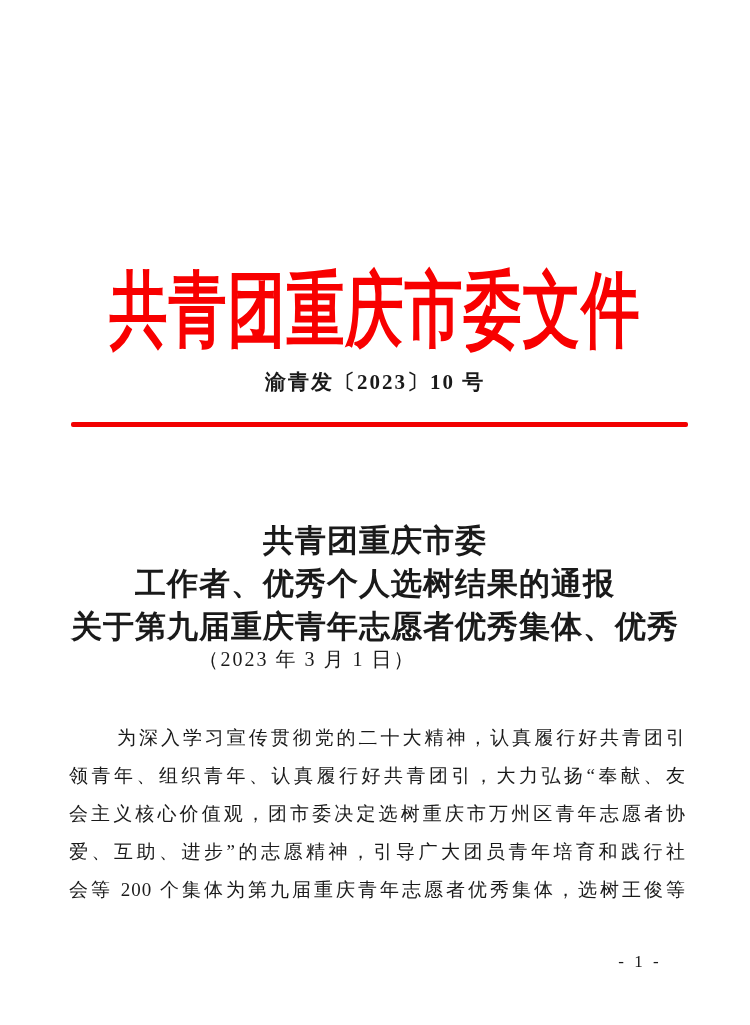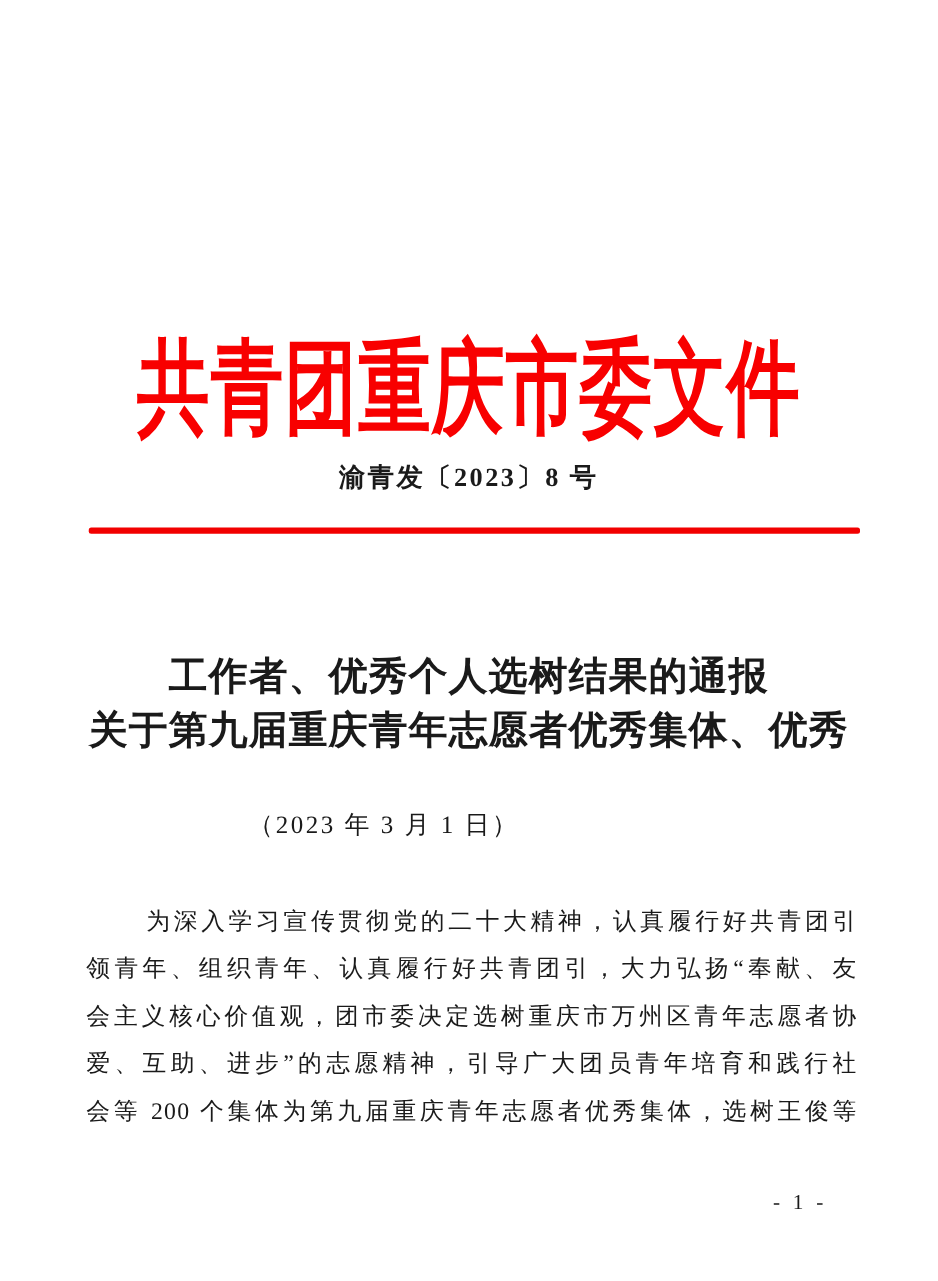--- a/index.html
+++ b/index.html
@@ -115,25 +115,26 @@
     white-space: nowrap;
   }
 </style>
 </head>
 <body>
 
 <div class="page">
 
   <div class="org-title">共青团重庆市委文件</div>
 
-  <div class="doc-number">渝青发〔2023〕8 号</div>
+  <div class="doc-number">渝青发〔2023〕10 号</div>
 
   <div class="red-line"></div>
 
   <div class="doc-title">
+    <div>共青团重庆市委</div>
     <div>工作者、优秀个人选树结果的通报</div>
     <div>关于第九届重庆青年志愿者优秀集体、优秀</div>
   </div>
 
   <div class="doc-date">（2023 年 3 月 1 日）</div>
 
   <div class="body-paragraph">
     <div class="body-line flexline line-indent">为深入学习宣传贯彻党的二十大精神，认真履行好共青团引</div>
     <div class="body-line flexline">领青年、组织青年、认真履行好共青团引，大力弘扬“奉献、友</div>
     <div class="body-line flexline">会主义核心价值观，团市委决定选树重庆市万州区青年志愿者协</div>

